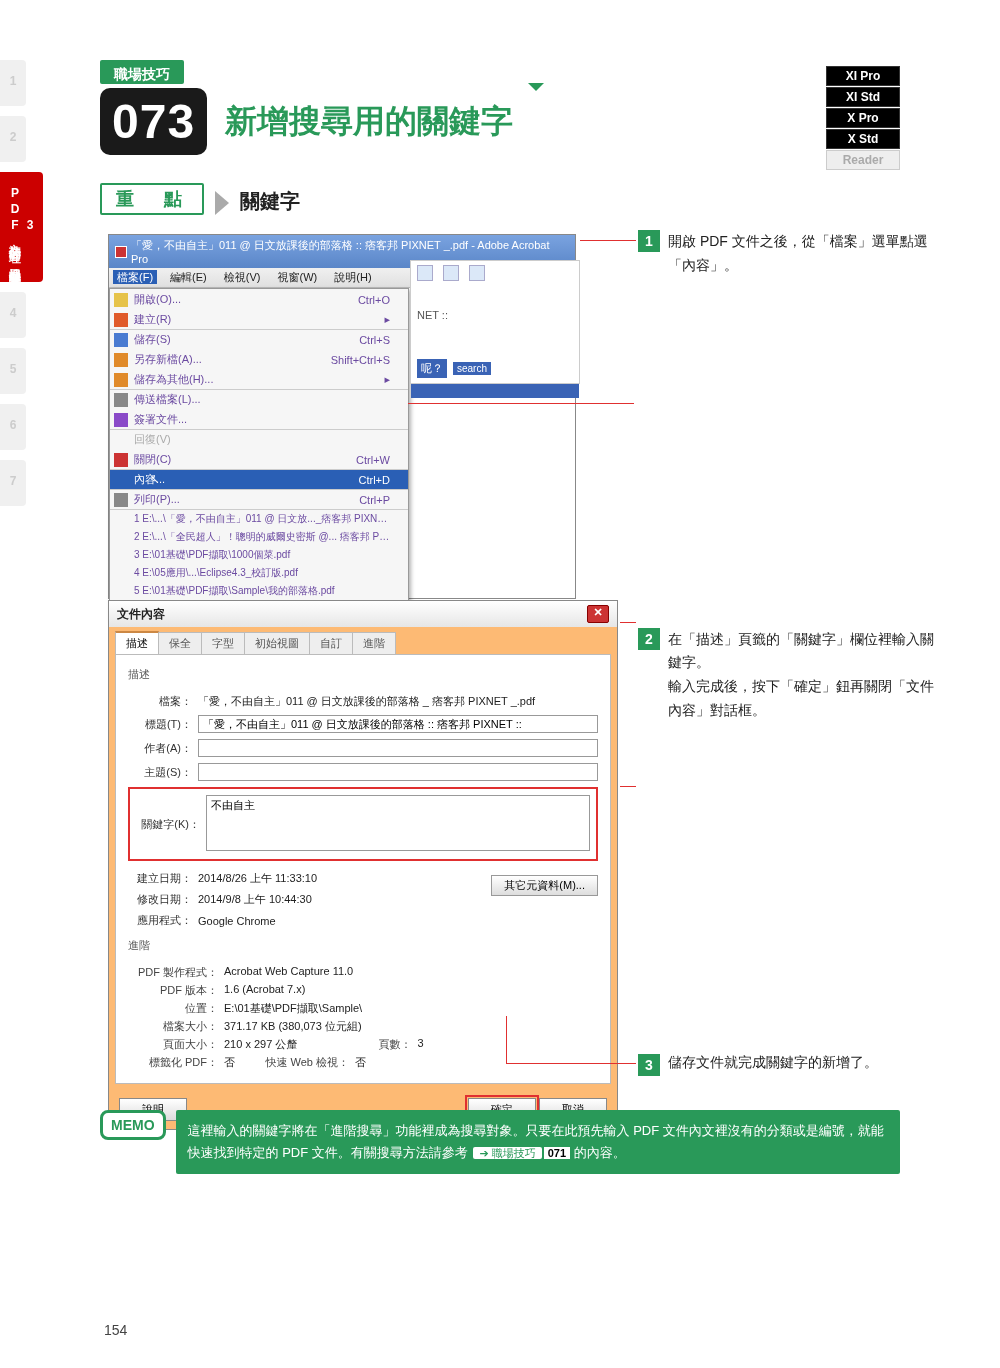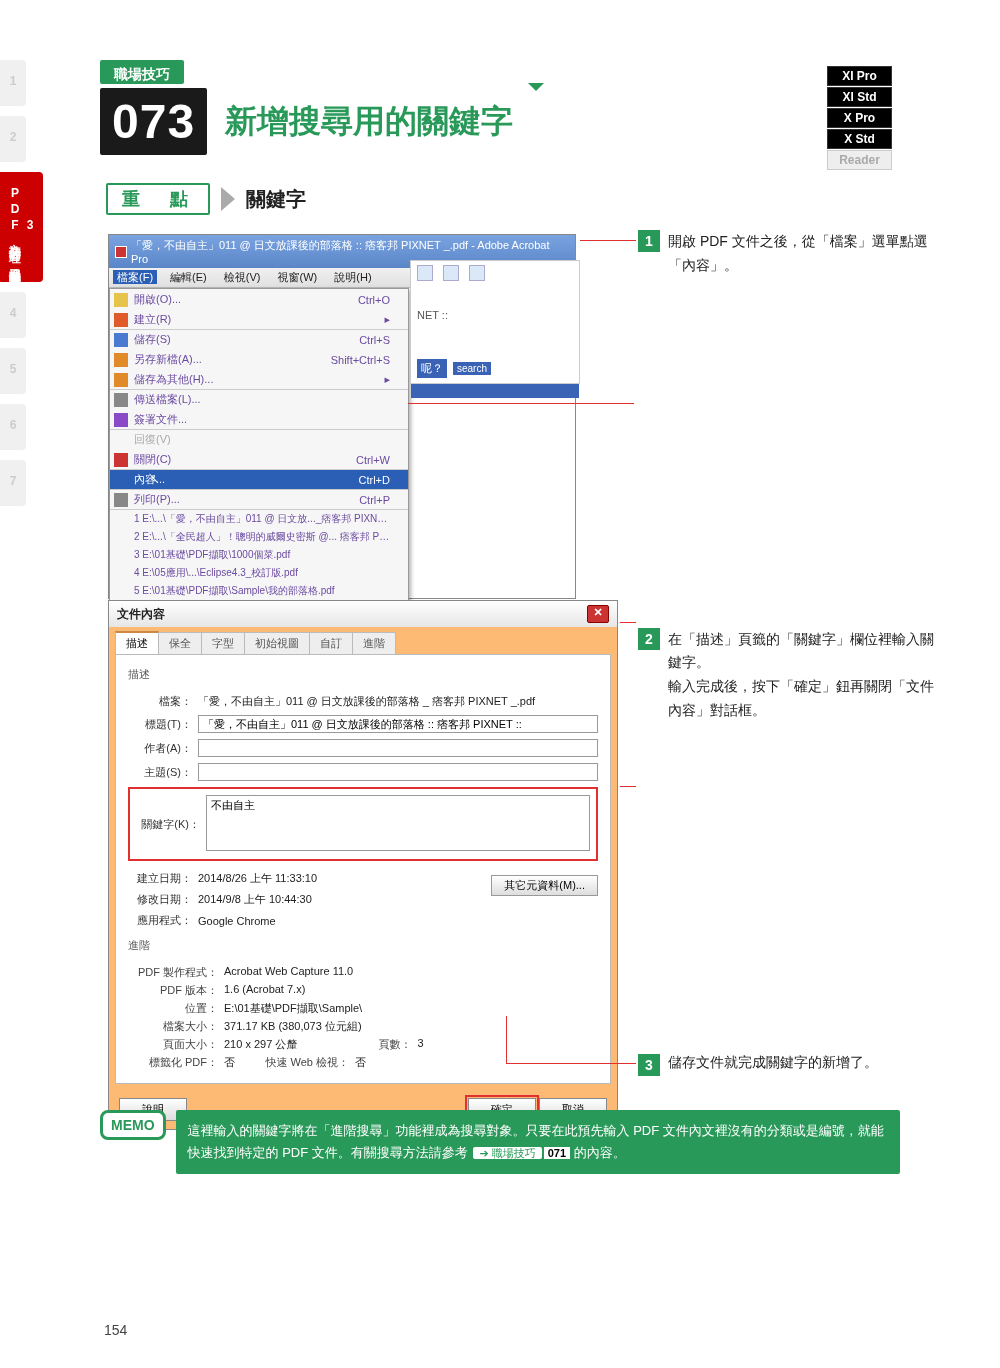--- a/index.html
+++ b/index.html
@@ -6,26 +6,26 @@
   body { font-family: "Microsoft JhengHei", Arial, sans-serif; background: #fff; width: 1000px; height: 1368px; position: relative; font-size: 12px; color: #222; }
   .side-tabs { position: absolute; left: 0; top: 60px; width: 36px; }
   .side-tab { writing-mode: vertical-rl; text-orientation: upright; color: #ccc; font-size: 12px; padding: 14px 6px; background: #f0f0f0; border-radius: 0 4px 4px 0; margin-bottom: 10px; text-align: center; }
   .side-tab.active { background: #c00; color: #fff; font-weight: bold; }
   .side-tab .num { color: #fff; margin-bottom: 4px; font-weight: bold; display:block; }
   .side-tab .txt { letter-spacing: 2px; }
   .header { position: absolute; top: 60px; left: 100px; right: 100px; }
   .pill { display:inline-block; background:#299959; color:#fff; font-size:14px; padding:6px 14px 0 14px; font-weight:bold; border-radius:2px; }
   .pill-tail { width:0;height:0;border-left:8px solid transparent;border-right:8px solid transparent;border-top:8px solid #299959;margin:0 auto;position:relative;top:-1px;left:36px; }
   .tip-num-box { display:flex; align-items:center; gap:18px; margin-top:-4px; }
-  .tip-num { font-size: 48px; font-weight: 900; color:#fff; background:#1a1a1a; padding:6px 12px; border-radius:2px; letter-spacing:1px; }
+  .tip-num { font-size: 48px; font-weight: 900; color:#fff; background:#1a1a1a; padding:6px 12px; border-radius:10px; letter-spacing:1px; }
   .tip-title { font-size: 32px; font-weight: 900; color:#299959; }
-  .badges { position:absolute; right:8px; top:6px; width:65px; }
+  .badges { position:absolute; right:0; top:6px; width:74px; }
   .badge { background:#000;color:#fff;font-size:12px;text-align:center;padding:2px 0;margin-bottom:1px;font-weight:bold;border:1px solid #333; }
   .badge.reader { background:#eee;color:#aaa;border:1px solid #ccc; }
-  .keypoint-row { margin-top:28px; display:flex; align-items:center; gap:11px; margin-left:6px; }
+  .keypoint-row { margin-top:28px; display:flex; align-items:flex-end; gap:11px; }
   .kp-pill { border:2px solid #299959;color:#299959;font-weight:bold;font-size:18px;padding:2px 14px;border-radius:2px; letter-spacing:6px; }
   .kp-chev { width:0;height:0;border-top:12px solid transparent;border-bottom:12px solid transparent;border-left:14px solid #aaa; }
   .kp-text { font-size:20px; font-weight:bold; color:#222; }
   .shot1 { position:absolute; top:234px; left:108px; width:468px; border:1px solid #888; }
   .titlebar { background: linear-gradient(#7aa3e0,#5a86c8); color:#fff; font-size:11px; padding:3px 6px; display:flex; align-items:center; gap:4px; }
   .titlebar .sq { width:12px;height:12px;background:#c33;border:1px solid #fff; }
   .menubar { background: linear-gradient(#f0f0f0,#e0e0e0); font-size:11px; padding:2px 4px; border-bottom:1px solid #bbb; }
   .menubar span { margin-right:6px; padding:1px 4px; }
   .menubar span.hl { background:#2a5fb5;color:#fff; }
   .menu-pop { background:#f6f6f6; border:1px solid #999; width:300px; font-size:11px; box-shadow:2px 2px 4px rgba(0,0,0,.3); }

